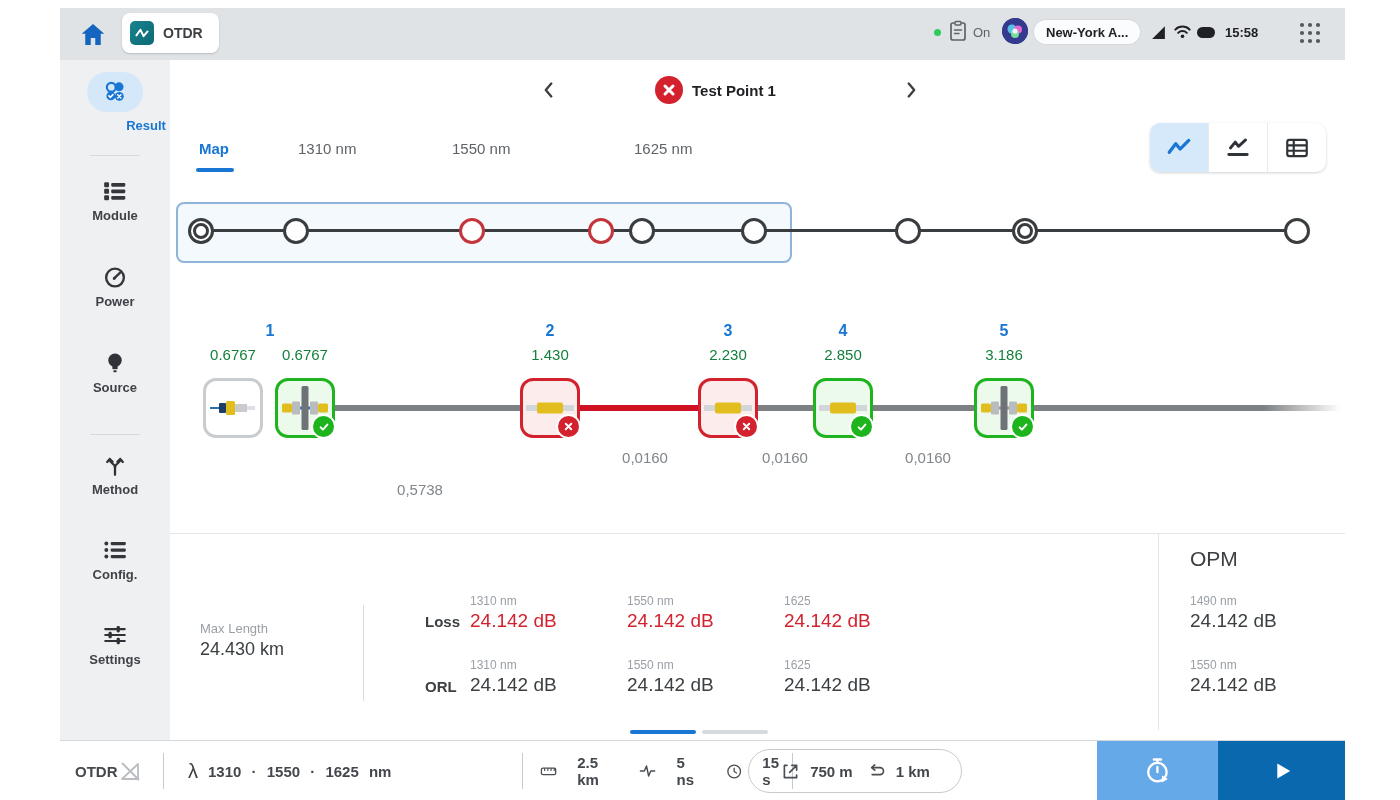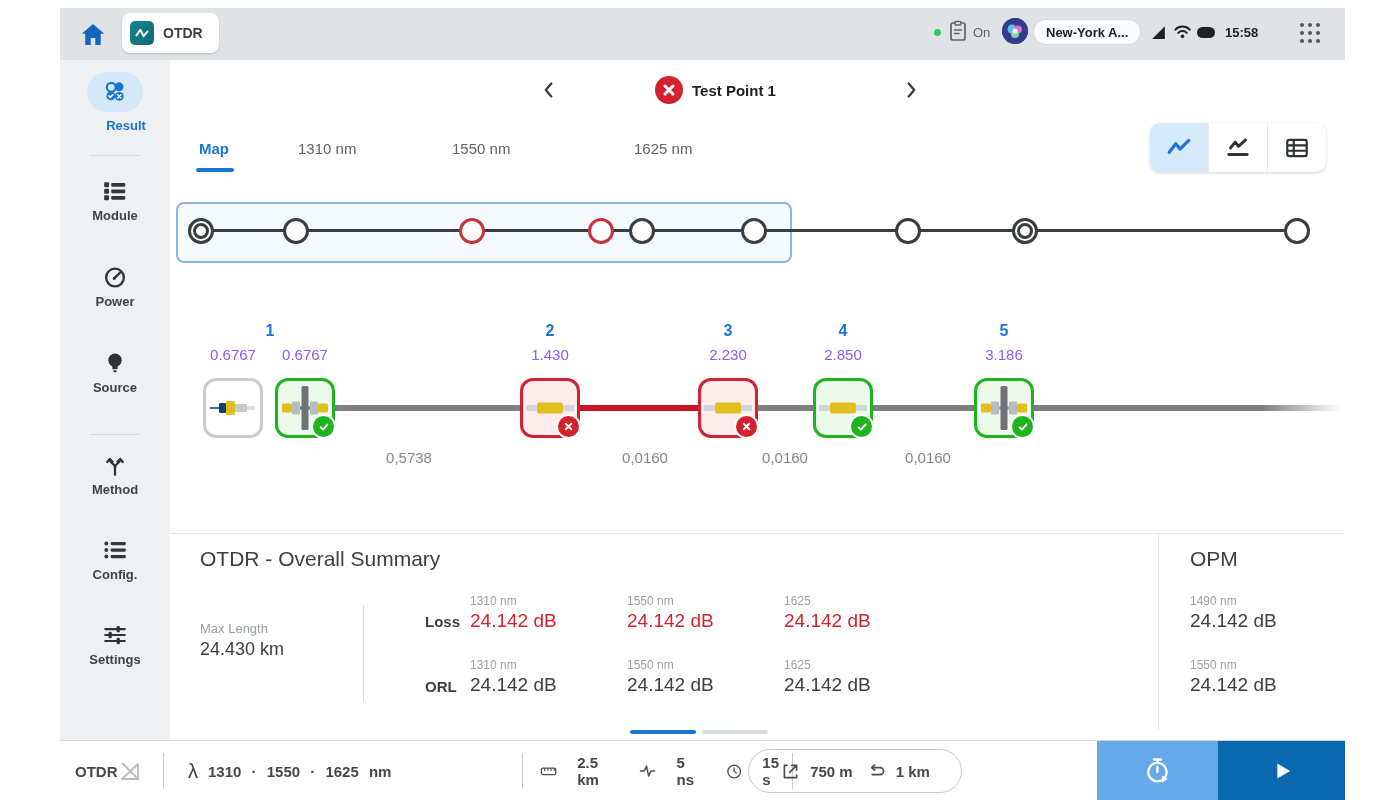--- a/index.html
+++ b/index.html
@@ -50,21 +50,21 @@
   .ov-node{top:37px;width:20px;height:20px;border:3px solid #3a3d40;border-radius:50%;background:#fff;z-index:2;cursor:pointer;}
   .ov-node.alert{border-color:#c3353b;}
   .ov-node.double::after{content:"";position:absolute;inset:2px;border:3px solid #3a3d40;border-radius:50%;}
 
   .fiber{top:224px;height:6px;background:#7e8184;}
   .fiber.red{background:#cf1124;}
   .fiber.tail{background:linear-gradient(90deg,#7e8184 75%,rgba(126,129,132,0));}
   .event{top:141px;width:60px;text-align:center;cursor:pointer;}
   .ev-num{height:24px;font-size:16px;font-weight:700;color:#1976d2;}
   .ev-num.shift{transform:translateX(-35px);}
-  .ev-dist{height:32px;font-size:15px;color:#8b5cf6;}
+  .ev-dist{height:32px;font-size:15px;color:#15803d;}
   .ev-box{position:relative;width:54px;height:54px;border:3px solid;border-radius:13px;display:flex;align-items:center;justify-content:center;}
   .ev-pass{border-color:#1fb41f;background:#ecfaec;}
   .ev-fail{border-color:#d3222e;background:#fdecec;}
   .ev-none{border-color:#c9cccf;background:#fff;}
   .ev-badge{position:absolute;right:-4px;bottom:-4px;width:21px;height:21px;border-radius:50%;border:2px solid #fff;display:flex;align-items:center;justify-content:center;}
   .ev-badge.pass{background:#1db41d;}
   .ev-badge.fail{background:#d3222e;}
   .seg-label{top:268px;width:110px;text-align:center;font-size:15px;color:#80868b;}
 
   
@@ -167,21 +167,21 @@
             </g>
             <g fill="#1976d2">
               <circle cx="15.8" cy="7.2" r="4.1"></circle>
               <circle cx="8.2" cy="15.6" r="4.1"></circle>
               <circle cx="16" cy="16" r="4.1"></circle>
             </g>
             <path d="M6.4 15.6 l1.3 1.3 l2.4 -2.5" stroke="#fff" stroke-width="1.4" fill="none" stroke-linecap="round"></path>
             <path d="M14.5 14.6 l3 3 M17.5 14.6 l-3 3" stroke="#fff" stroke-width="1.3" stroke-linecap="round"></path>
           </svg>
       </span>
-      <div class="abs sb-label active" style="top:58px;width:132px;">Result</div>
+      <div class="abs sb-label active" style="top:58px;width:132px;padding-left:20px;">Result</div>
     </div>
     <div class="abs sb-div" style="left:30px;top:95px;"></div>
 
     <div class="abs sb-item" style="top:118px;">
       <svg width="26" height="26" viewBox="0 0 24 24">
           <g fill="#33373b">
             <rect x="2" y="4" width="4.5" height="4.5" rx="1"></rect>
             <rect x="8.5" y="4.6" width="13" height="3.4" rx="1"></rect>
             <rect x="2" y="10" width="4.5" height="4.5" rx="1"></rect>
             <rect x="8.5" y="10.6" width="13" height="3.4" rx="1"></rect>
@@ -413,28 +413,27 @@
             <rect x="20.5" y="2" width="7" height="44" rx="1.5" fill="#6f7276"></rect>
           </svg>
         <span class="ev-badge pass">
             <svg width="12" height="12" viewBox="0 0 16 16">
               <path d="M3.5 8.5 L6.6 11.5 L12.5 4.8" fill="none" stroke="#fff" stroke-width="2.6" stroke-linecap="round" stroke-linejoin="round"></path>
             </svg>
           </span>
       </div>
     </div>
 
-    <span class="abs seg-label" style="left:184px;">0,5738</span>
+    <span class="abs seg-label" style="left:195px;margin-top:32px;">0,5738</span>
     <span class="abs seg-label" style="left:420px;">0,0160</span>
     <span class="abs seg-label" style="left:560px;">0,0160</span>
     <span class="abs seg-label" style="left:703px;">0,0160</span>
 
     <div class="abs sum-div"></div>
     <div class="abs sum-vdiv"></div>
-    <div class="abs sum-title">OTDR - Overall Summary</div>
     <div class="abs ml-label">Max Length</div>
     <div class="abs ml-value">24.430 km</div>
     <div class="abs mini-vdiv"></div>
 
     <div class="abs row-label" style="top:432px;">Loss</div>
     <div class="abs row-label" style="top:497px;">ORL</div>
 
     <span class="abs col-wl" style="left:300px;top:413px;">1310 nm</span>
     <span class="abs col-wl" style="left:457px;top:413px;">1550 nm</span>
     <span class="abs col-wl" style="left:614px;top:413px;">1625</span>

